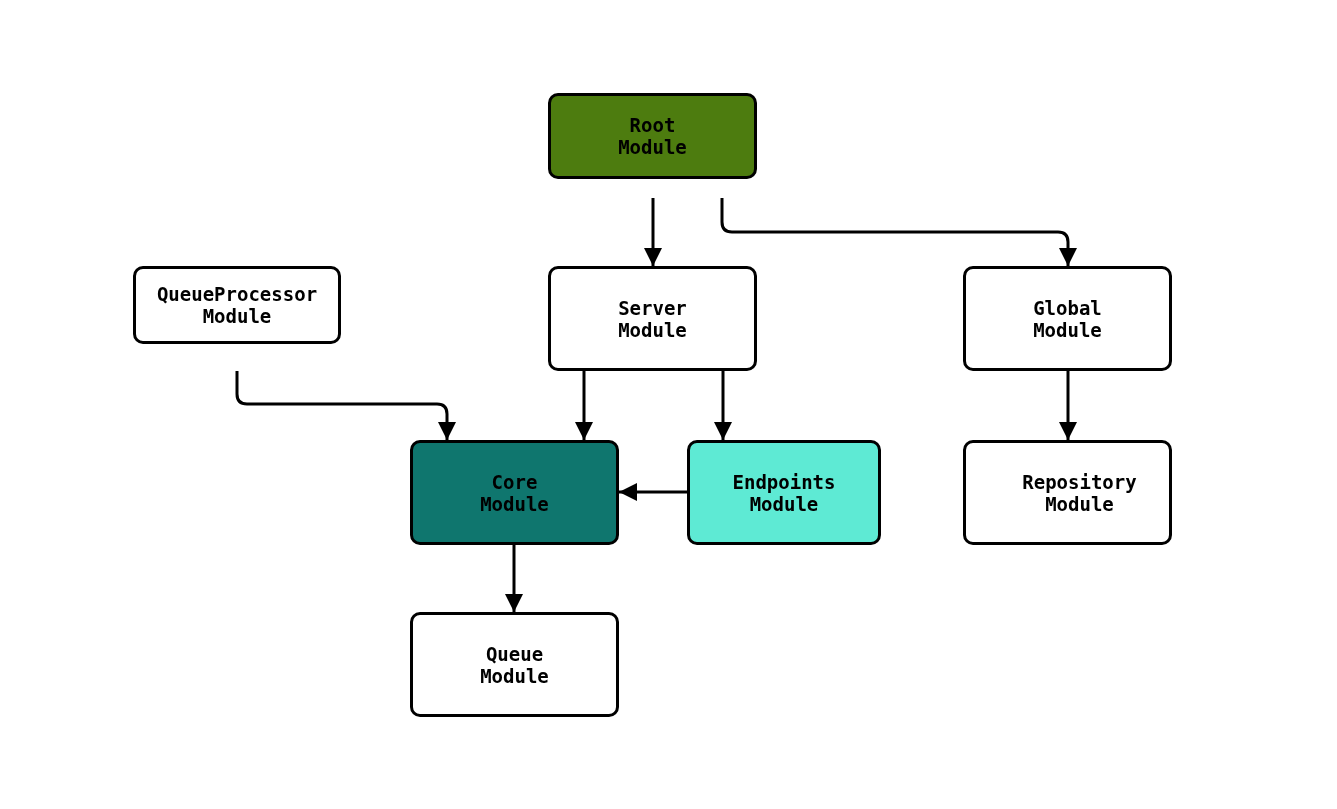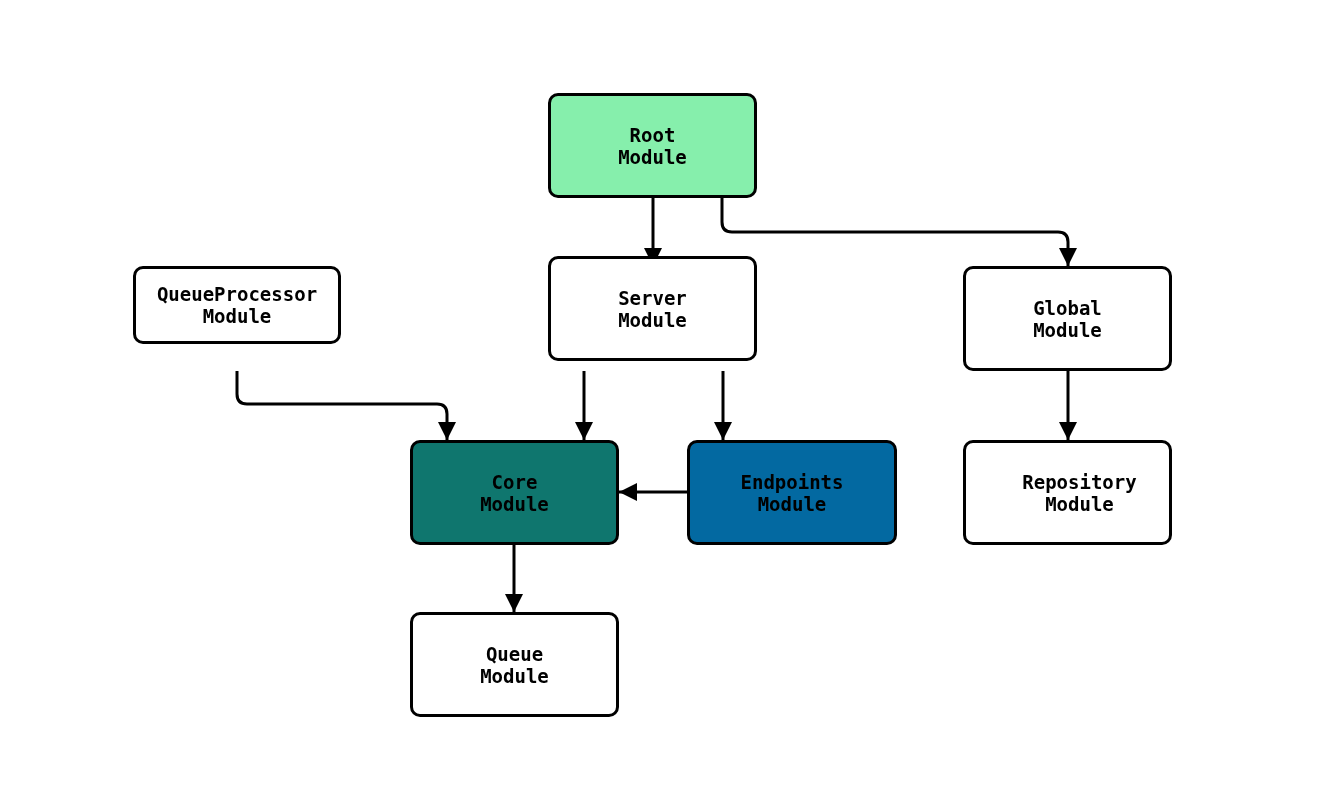--- a/index.html
+++ b/index.html
@@ -61,41 +61,41 @@
         <path d="M653,198 V266" class="edge" stroke="#000000" marker-end="url(#arrowhead)"></path>
         <path d="M722,198 V222 Q722,232 732,232 H1058 Q1068,232 1068,242 V266" class="edge" stroke="#000000" marker-end="url(#arrowhead)"></path>
         <path d="M237,371 V394 Q237,404 247,404 H437 Q447,404 447,414 V440" class="edge" stroke="#000000" marker-end="url(#arrowhead)"></path>
         <path d="M584,371 V440" class="edge" stroke="#000000" marker-end="url(#arrowhead)"></path>
         <path d="M723,371 V440" class="edge" stroke="#000000" marker-end="url(#arrowhead)"></path>
         <path d="M687,492 H619" class="edge" stroke="#000000" marker-end="url(#arrowhead)"></path>
         <path d="M1068,371 V440" class="edge" stroke="#000000" marker-end="url(#arrowhead)"></path>
         <path d="M514,545 V612" class="edge" stroke="#000000" marker-end="url(#arrowhead)"></path>
       </g>
   </svg>
-<div class="node" style="left: 548px; top: 93px; width: 209px; height: 105px; border-color: rgb(0, 0, 0); background: #86efac;">
+<div class="node" style="left: 548px; top: 93px; width: 209px; height: 86px; border-color: rgb(0, 0, 0); background: #4d7c0f;">
       <div class="node-label" style="color: rgb(0, 0, 0);">Root
 Module</div>
     </div>
     <div class="node" style="left: 133px; top: 266px; width: 208px; height: 78px; border-color: rgb(0, 0, 0); background: rgb(255, 255, 255);">
       <div class="node-label" style="color: rgb(0, 0, 0);">QueueProcessor
 Module</div>
     </div>
-    <div class="node" style="left: 548px; top: 256px; width: 209px; height: 105px; border-color: rgb(0, 0, 0); background: rgb(255, 255, 255);">
+    <div class="node" style="left: 548px; top: 266px; width: 209px; height: 105px; border-color: rgb(0, 0, 0); background: rgb(255, 255, 255);">
       <div class="node-label" style="color: rgb(0, 0, 0);">Server
 Module</div>
     </div>
     <div class="node" style="left: 963px; top: 266px; width: 209px; height: 105px; border-color: rgb(0, 0, 0); background: rgb(255, 255, 255);">
       <div class="node-label" style="color: rgb(0, 0, 0);">Global
 Module</div>
     </div>
     <div class="node" style="left: 410px; top: 440px; width: 209px; height: 105px; border-color: rgb(0, 0, 0); background: #0f766e;">
       <div class="node-label" style="color: rgb(0, 0, 0);">Core
 Module</div>
     </div>
-    <div class="node" style="left: 687px; top: 440px; width: 210px; height: 105px; border-color: rgb(0, 0, 0); background: #0369a1;">
+    <div class="node" style="left: 687px; top: 440px; width: 194px; height: 105px; border-color: rgb(0, 0, 0); background: #5eead4;">
       <div class="node-label" style="color: rgb(0, 0, 0);">Endpoints
 Module</div>
     </div>
     <div class="node" style="left: 963px; top: 440px; width: 209px; height: 105px; border-color: rgb(0, 0, 0); background: rgb(255, 255, 255); padding-left: 24px;">
       <div class="node-label" style="color: rgb(0, 0, 0);">Repository
 Module</div>
     </div>
     <div class="node" style="left: 410px; top: 612px; width: 209px; height: 105px; border-color: rgb(0, 0, 0); background: rgb(255, 255, 255);">
       <div class="node-label" style="color: rgb(0, 0, 0); text-align: center;">Queue
 Module</div>

